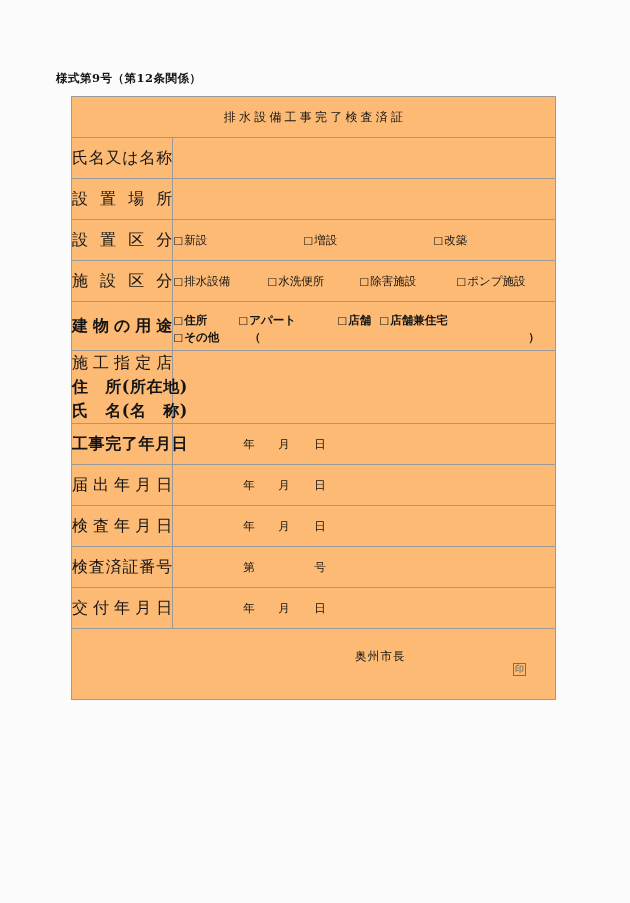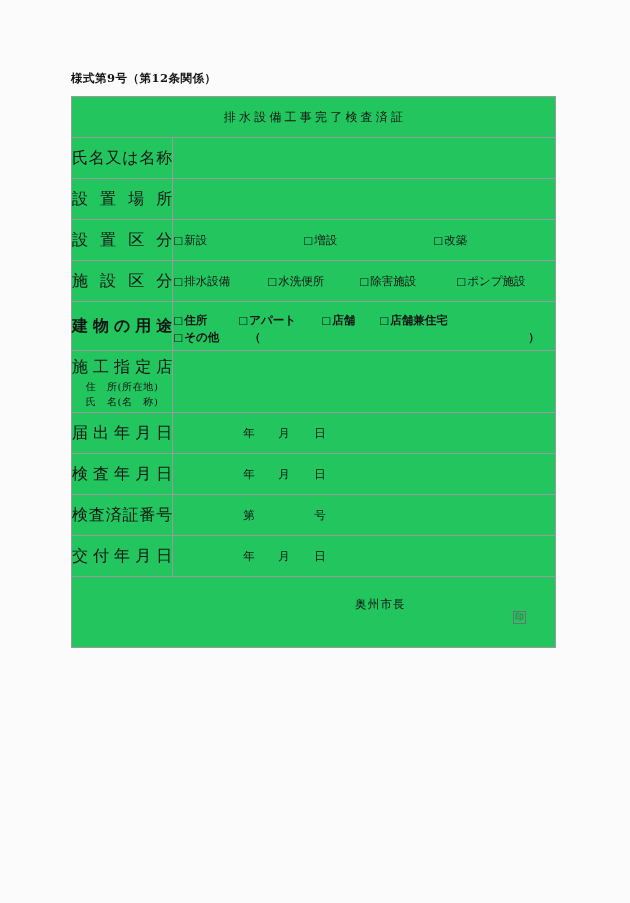--- a/index.html
+++ b/index.html
@@ -19,37 +19,37 @@
 
   .page {
     position: absolute;
     left: 0; top: 0;
     width: 630px;
     height: 903px;
   }
 
   .form-number {
     position: absolute;
-    left: 71px;
+    left: 56px;
     top: 71px;
     font-size: 11.5px;
     letter-spacing: 0.5px;
     white-space: nowrap;
     font-weight: 600;
     color: #131313;
   }
 
   .form-table {
     position: absolute;
     left: 71px;
     top: 96px;
     width: 485px;
     border-collapse: collapse;
     table-layout: fixed;
-    background: #22c55e;
+    background: #fdba74;
   }
   .form-table td {
     border: 1px solid #9a9a9a;
     padding: 0;
     vertical-align: middle;
     font-size: 11.5px;
     color: #141414;
   }
 
   .col-label { width: 101px; }
@@ -74,23 +74,24 @@
   .lbl-spread {
     display: block;
     text-align: justify;
     text-align-last: justify;
     font-size: 16px;
     white-space: nowrap;
   }
   .lbl-tight {
     display: block;
     text-align: center;
-    font-size: 10px;
+    font-size: 16px;
     white-space: nowrap;
     letter-spacing: 0.6px;
+    font-weight: bold;
   }
 
   .row-h41 { height: 41px; }
   .row-h49 { height: 49px; font-weight: bold; }
   .row-h62 { height: 62px; }
   .row-h70 { height: 70px; }
 
   .field-cell {
     padding: 0 0 0 8px;
   }
@@ -272,21 +273,21 @@
         </td>
         <td class="field-cell">
           <div class="usage-wrap">
             <div class="usage-line1">
               <span class="u-item" style="left:0px;">
                 <span class="box-glyph">□</span><span>住所</span>
               </span>
               <span class="u-item" style="left:65px;">
                 <span class="box-glyph">□</span><span>アパート</span>
               </span>
-              <span class="u-item" style="left:148px;">
+              <span class="u-item" style="left:164px;">
                 <span class="box-glyph">□</span><span>店舗</span>
               </span>
               <span class="u-item" style="left:206px;">
                 <span class="box-glyph">□</span><span>店舗兼住宅</span>
               </span>
             </div>
             <div class="usage-line2">
               <span class="u-item" style="left:0px;">
                 <span class="box-glyph">□</span><span>その他</span>
               </span>
@@ -301,20 +302,32 @@
         <td class="label-cell">
           <span class="lbl-spread">施工指定店</span>
           <span class="lbl-tight">住　所(所在地)</span>
           <span class="lbl-tight">氏　名(名　称)</span>
         </td>
         <td class="field-cell">
           <span></span>
         </td>
       </tr>
 
+      <tr class="row-h41">
+        <td class="label-cell">
+          <span class="lbl-tight">工事完了年月日</span>
+        </td>
+        <td class="field-cell">
+          <div class="date-line">
+            <span class="d-unit" style="left:70px;">年</span>
+            <span class="d-unit" style="left:105px;">月</span>
+            <span class="d-unit" style="left:141px;">日</span>
+          </div>
+        </td>
+      </tr>
 
       <tr class="row-h41">
         <td class="label-cell">
           <span class="lbl-spread">届出年月日</span>
         </td>
         <td class="field-cell">
           <div class="date-line">
             <span class="d-unit" style="left:70px;">年</span>
             <span class="d-unit" style="left:105px;">月</span>
             <span class="d-unit" style="left:141px;">日</span>

